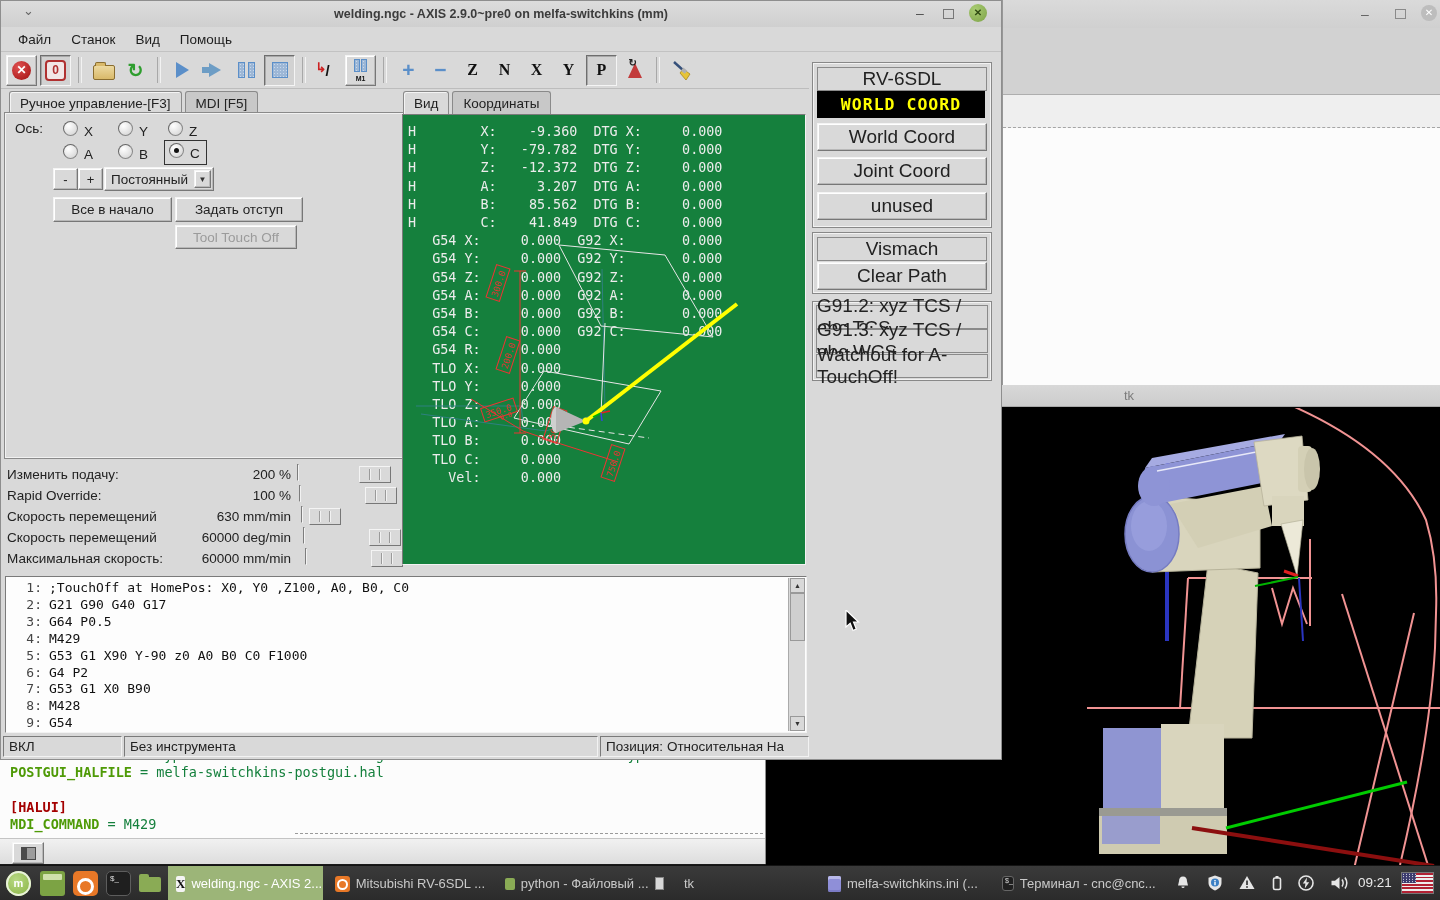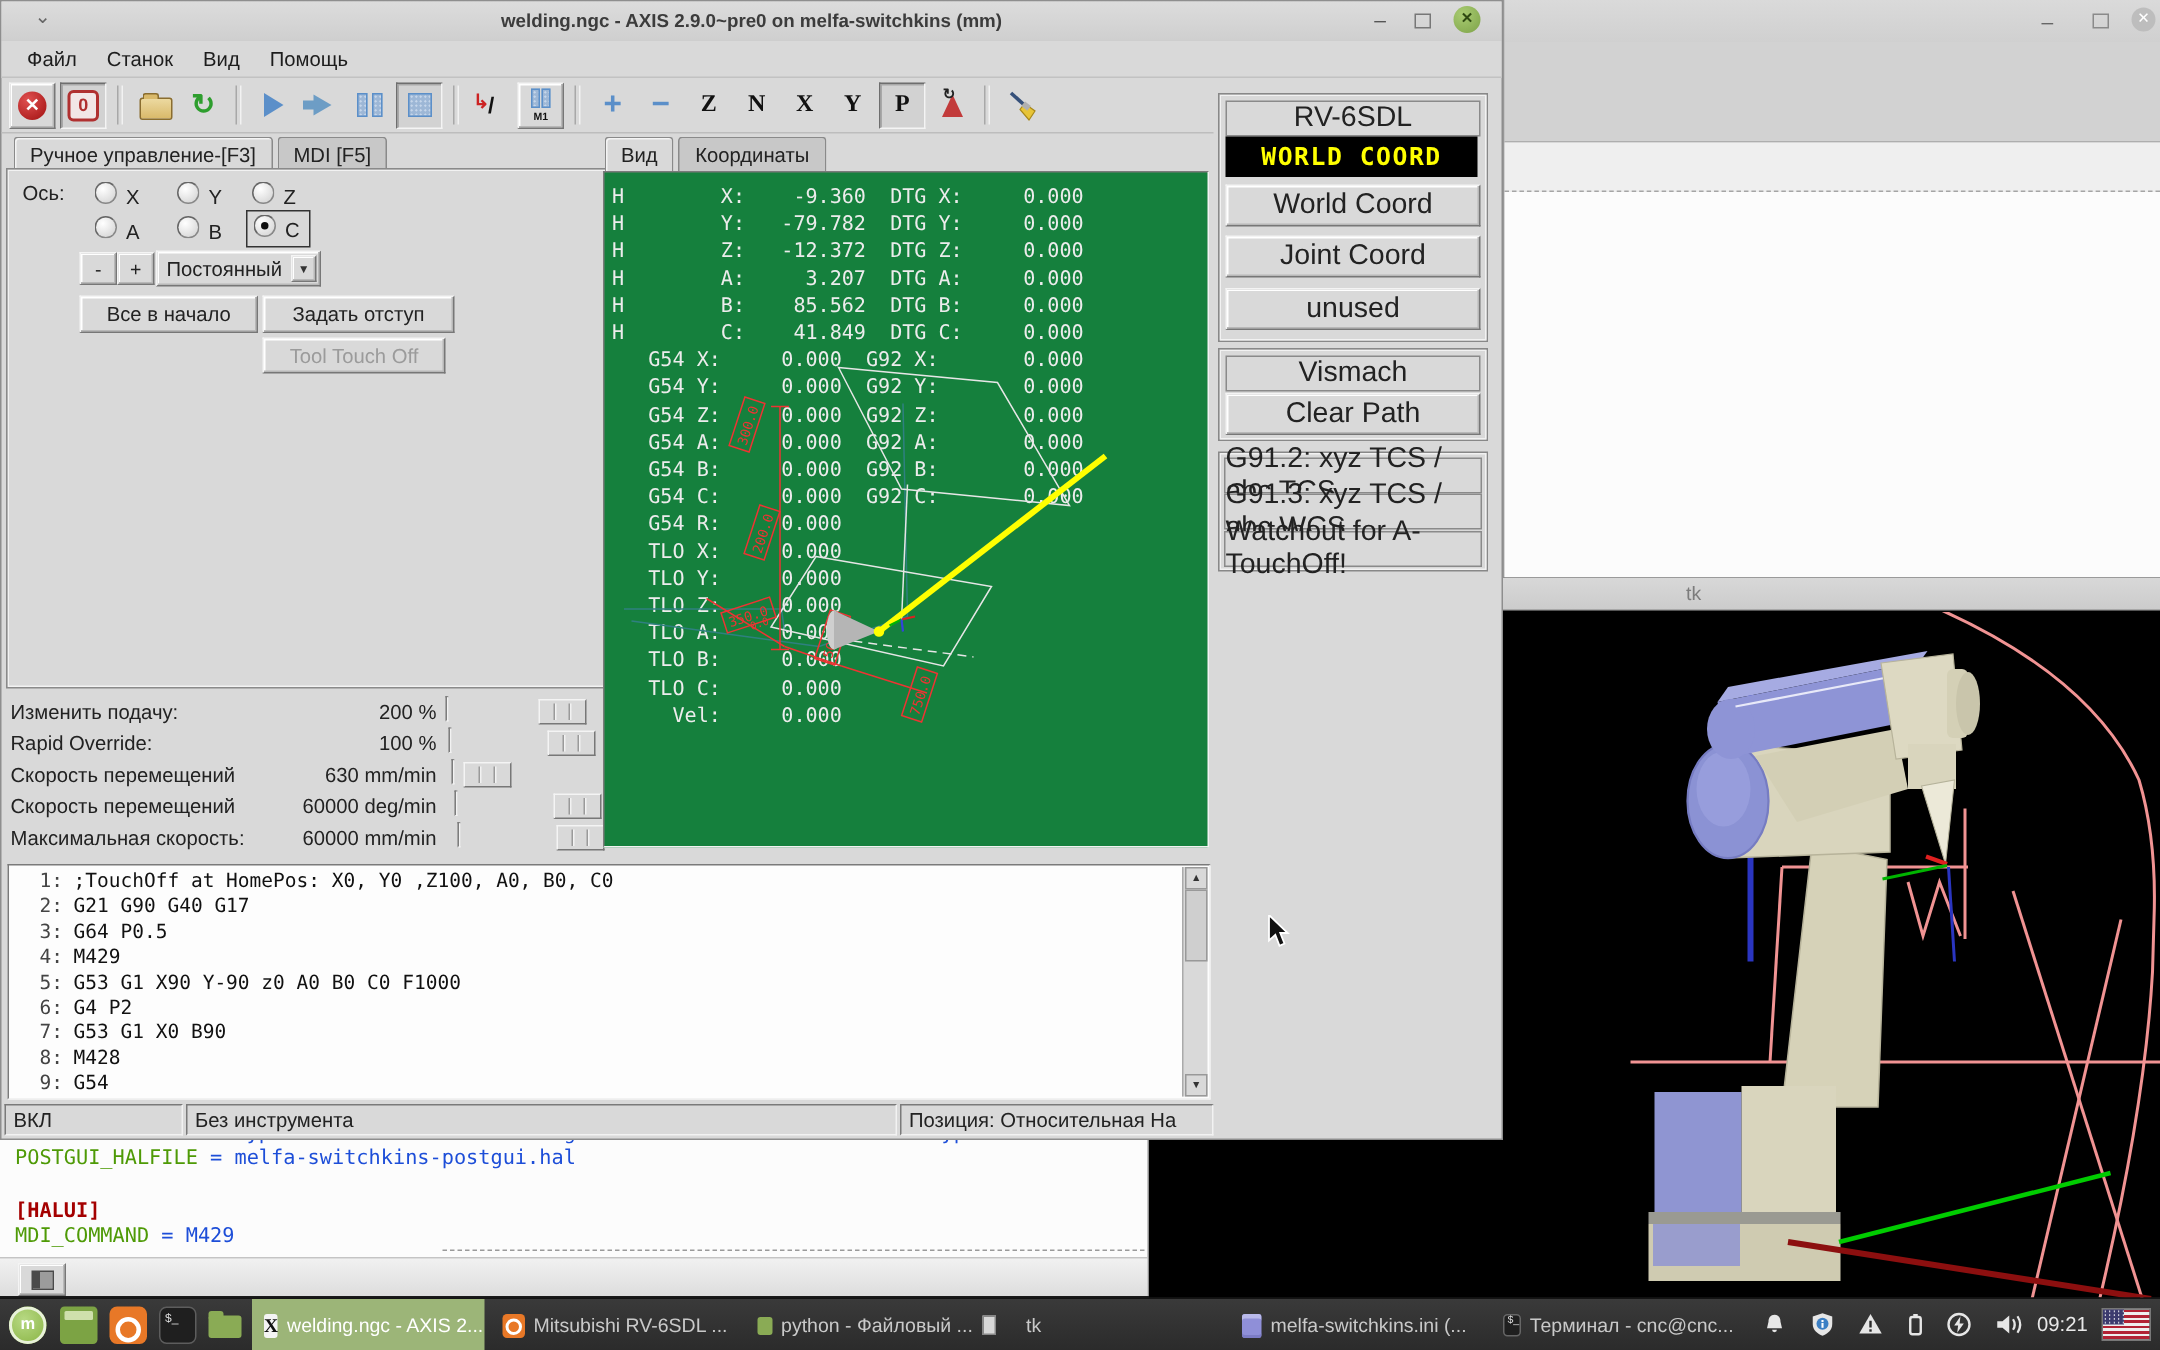--- a/index.html
+++ b/index.html
@@ -75,24 +75,24 @@
   .sb-thumb{position:absolute;left:1px;width:13px;background:#cfcfcf;border:1px solid #999;}
   
   .statcell{height:21px;background:#d9d9d9;border:1px solid #f2f2f2;border-top-color:#7a7a7a;border-left-color:#7a7a7a;
             display:flex;align-items:center;padding-left:5px;box-sizing:border-box;font-size:13.5px;overflow:hidden;white-space:nowrap;}
   
   #dro-pre{margin:0;font-family:"DejaVu Sans Mono",monospace;font-size:13.4px;line-height:18.2px;color:#ececec;}
   
   .sp-item{height:22px;display:flex;align-items:center;justify-content:center;font-size:19px;}
   
   .edline{font-family:"DejaVu Sans Mono",monospace;font-size:13.5px;line-height:17.3px;white-space:pre;}
-  .kgreen{color:#4e9a06;font-weight:normal;}
+  .kgreen{color:#4e9a06;font-weight:bold;}
   .ksection{color:#a40000;font-weight:bold;}
   .kmagenta{color:#75507b;}
-  .kplain{color:#1d4ed8;}
+  .kplain{color:#15803d;}
   
   #taskbar{left:0;top:865px;width:1440px;height:35px;background:linear-gradient(#3a3a3a,#2b2b2b);border-top:1px solid #141414;box-sizing:border-box;}
   .task{position:absolute;top:0;height:35px;display:flex;align-items:center;gap:6px;padding:0 8px;box-sizing:border-box;
         color:#c9c9c9;font-size:13px;white-space:nowrap;overflow:hidden;}
   .task.active{background:#9cb578;color:#fff;}
   .lch{position:absolute;top:5px;width:25px;height:25px;}
   .trayico{position:absolute;top:8px;width:18px;height:18px;}
   .clock{position:absolute;top:9px;color:#e8e8e8;font-size:13.5px;}
   .flag{position:absolute;width:33px;height:22px;background:repeating-linear-gradient(180deg,#b22234 0 1.8px,#eee 1.8px 3.6px);border:1px solid #777;box-sizing:border-box;}
   .flag::before{content:'';position:absolute;left:0;top:0;width:14px;height:10px;background:#3c3b6e;

